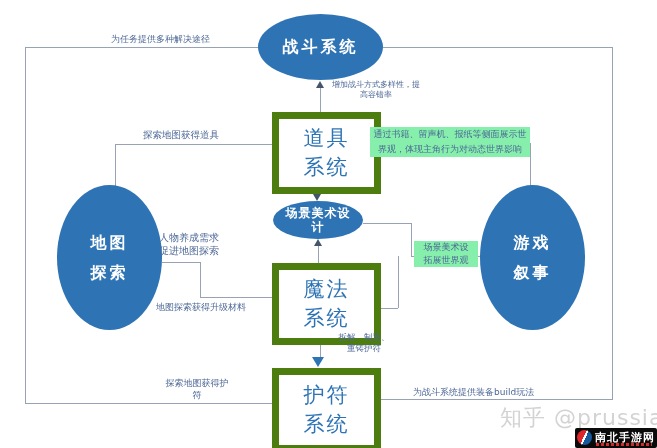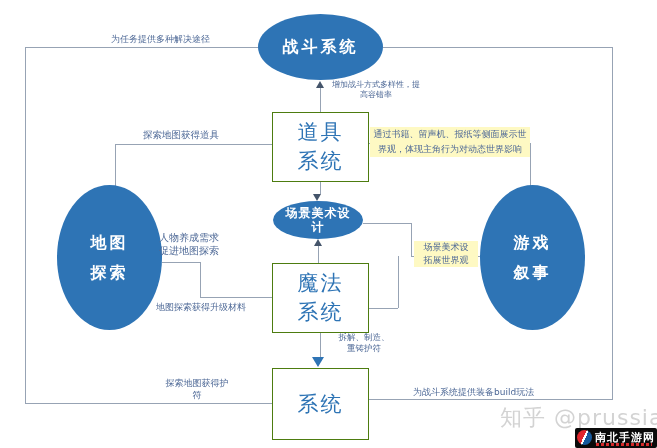--- a/index.html
+++ b/index.html
@@ -1,24 +1,24 @@
 <!DOCTYPE html>
 <html><head>
 <meta charset="utf-8">
 <style>
   html,body{margin:0;padding:0;background:#ffffff;}
   .canvas{position:relative;width:657px;height:448px;background:#ffffff;overflow:hidden;
           font-family:"DejaVu Sans",sans-serif;}
   .ln{position:absolute;background:#97a3b4;z-index:1;}
   .lbl{position:absolute;color:#4d6896;z-index:3;line-height:1.35;}
-  .lbl.bg{background:#fef9c3;}
+  .lbl.bg{background:#86efac;}
   .node-ellipse{position:absolute;background:#2E74B5;border-radius:50%;display:flex;
                 flex-direction:column;justify-content:center;align-items:center;
                 color:#ffffff;font-weight:bold;z-index:2;text-align:center;}
-  .node-box{position:absolute;background:#ffffff;border:1px solid #4d7c0f;display:flex;
+  .node-box{position:absolute;background:#ffffff;border:7px solid #4d7c0f;display:flex;
             flex-direction:column;justify-content:center;align-items:center;
             color:#2E74B5;z-index:2;text-align:center;}
   .big{font-size:16px;line-height:30px;letter-spacing:3px;}
   .boxtxt{font-size:21px;line-height:29px;letter-spacing:2px;}
   .arrow{position:absolute;width:0;height:0;z-index:2;}
   .a-up-sm{border-left:4px solid transparent;border-right:4px solid transparent;border-bottom:7px solid #44546a;}
   .a-dn-sm{border-left:4px solid transparent;border-right:4px solid transparent;border-top:7px solid #44546a;}
   .a-dn-lg{border-left:6px solid transparent;border-right:6px solid transparent;border-top:10px solid #2E74B5;}
   .watermark{position:absolute;left:500px;top:403px;font-size:22px;letter-spacing:1px;
              color:#d3d3d3;z-index:4;white-space:nowrap;}
@@ -77,20 +77,21 @@
     <span>场景美术设</span>
     <span>计</span>
   </div>
 
   <div class="node-box" style="left:272px;top:263px;width:95px;height:68px">
     <span class="boxtxt">魔法</span>
     <span class="boxtxt">系统</span>
   </div>
 
   <div class="node-box" style="left:272px;top:368px;width:95px;height:70px">
+    <span class="boxtxt">护符</span>
     <span class="boxtxt">系统</span>
   </div>
 
   <div class="node-ellipse big" style="left:57px;top:185px;width:105px;height:145px">
     <span>地图</span>
     <span>探索</span>
   </div>
 
   <div class="node-ellipse big" style="left:480px;top:185px;width:105px;height:145px">
     <span>游戏</span>

